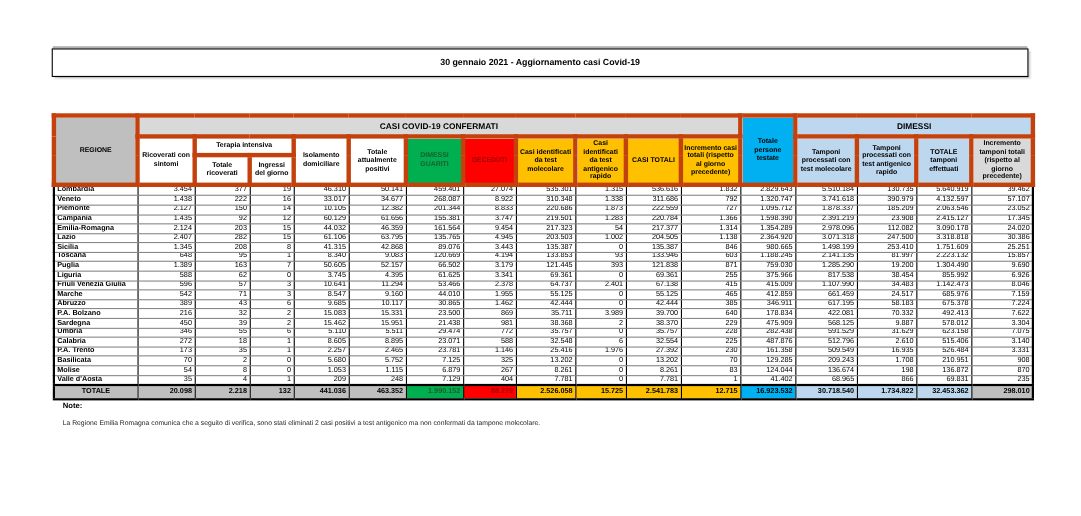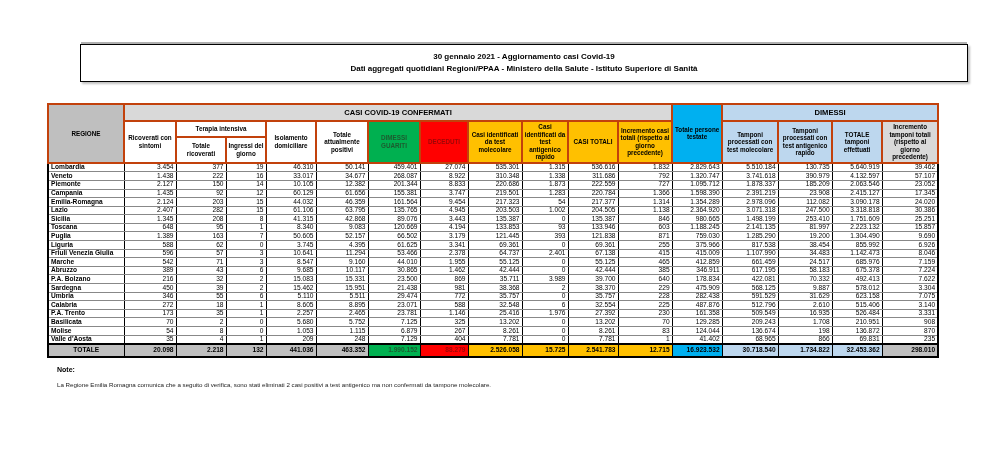--- a/index.html
+++ b/index.html
@@ -1,24 +1,24 @@
 <!DOCTYPE html>
 <html><head>
 <meta charset="utf-8">
 <style>
   html,body{margin:0;padding:0;}
   body{width:983px;height:469px;background:#fff;position:relative;
        font-family:"Liberation Sans",sans-serif;color:#000;}
   .titlebox{position:absolute;left:47px;top:44px;width:886px;border:1px solid #000;
             box-shadow:0 -3px 0 -1px #b0b0b0, 2px 2px 2px rgba(0,0,0,.25);
-            padding:4px 0 5px 0;background:#fff;margin-left:33px;}
+            padding:4px 0 5px 0;background:#fff;}
   .titlebox p{margin:3px 0;text-align:center;font-weight:bold;font-size:8px;line-height:9px;}
   table{position:absolute;left:47px;top:103px;width:890px;border-collapse:collapse;
         table-layout:fixed;border:2px solid #000;}
-  th{border:2px solid #c2410c;font-size:6.3px;font-weight:bold;text-align:center;
+  th{border:4px solid #c2410c;font-size:6.3px;font-weight:bold;text-align:center;
      vertical-align:middle;padding:1px;line-height:1.2;background:#fff;overflow:hidden;}
   th.banner{font-size:7.6px;height:13px;}
   td{border-left:1px solid #000;border-right:1px solid #000;
      border-top:1px solid #888;border-bottom:1px solid #888;
      font-size:6.6px;padding:0 2px;text-align:right;height:7.6px;line-height:1;
      white-space:nowrap;overflow:hidden;background:#fff;}
   td.region{text-align:left;font-weight:bold;}
   tr.total td{background:#bfbfbf;font-weight:bold;height:11px;
               border-top:2px solid #000;border-bottom:2px solid #000;}
   .h-gray{background:#bfbfbf;}
@@ -36,21 +36,20 @@
   tr.total td.c-gy{background:#bfbfbf;}
   .notes{position:absolute;left:57px;top:366px;width:880px;}
   .notes .nlabel{font-weight:bold;font-size:7px;margin:0 0 8px 0;}
   .notes .ntext{font-size:6.2px;margin:0;color:#1a1a1a;}
 </style>
 </head>
 <body>
 
 <div class="titlebox">
   <p>30 gennaio 2021 - Aggiornamento casi Covid-19</p>
-  <p>Dati aggregati quotidiani Regioni/PPAA - Ministero della Salute - Istituto Superiore di Sanità</p>
 </div>
 
 <table>
   <colgroup>
     <col style="width:76px">
       <col style="width:52px">
       <col style="width:50px">
     <col style="width:40px">
       <col style="width:50px">
       <col style="width:52px">

